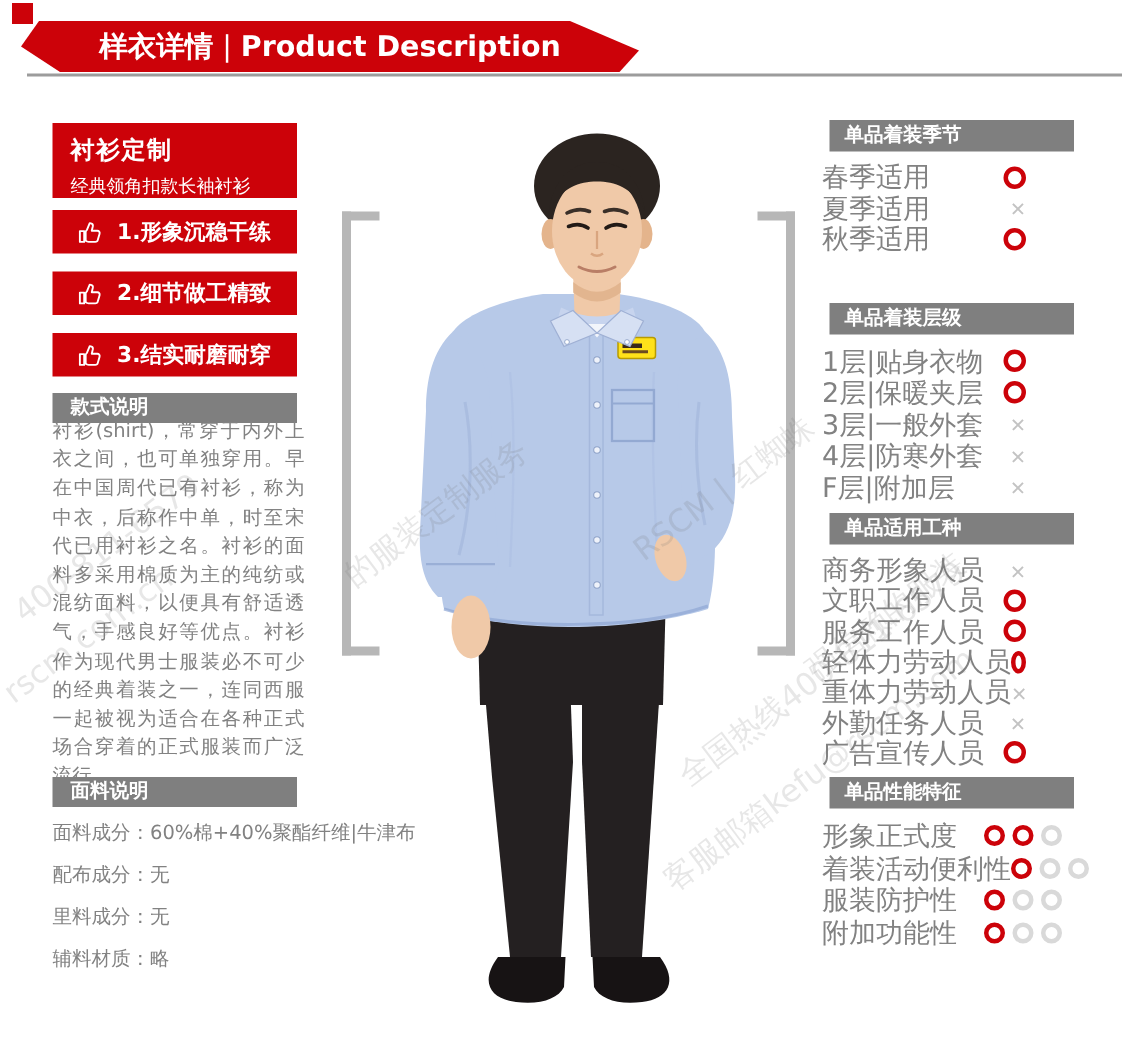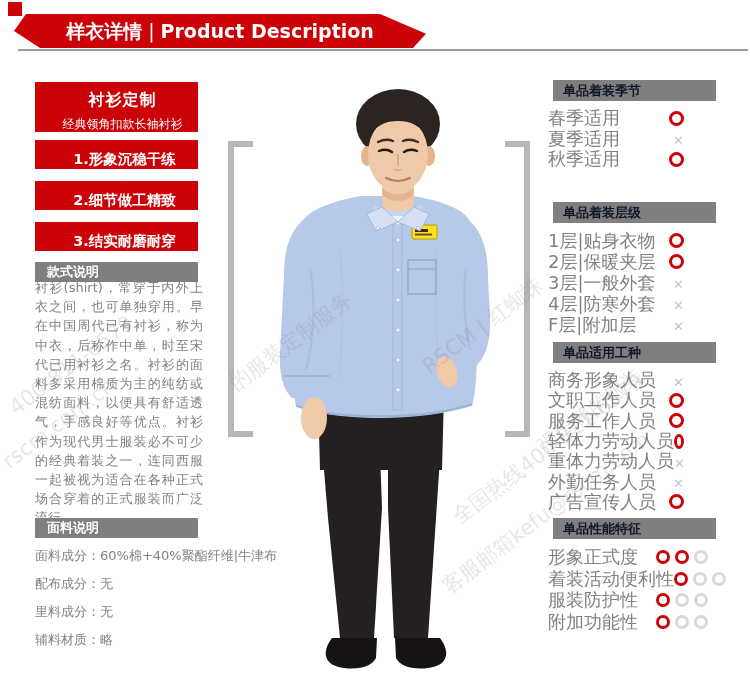--- a/index.html
+++ b/index.html
@@ -8,46 +8,46 @@
   
   .corner-square{position:absolute;left:8px;top:2px;width:14px;height:14px;background:var(--red);}
   .banner{position:absolute;left:14px;top:14px;width:412px;height:34px;background:var(--red);
           clip-path:polygon(12px 0,calc(100% - 46px) 0,100% 58%,calc(100% - 13px) 100%,26px 100%,0 50%);
           color:#fff;font-size:19px;font-weight:bold;line-height:34px;padding-left:0;text-align:center;}
   .banner .sep{font-weight:normal;padding:0 6px;}
   .rule{position:absolute;left:18px;top:49px;width:730px;height:2px;background:var(--rule);}
   
   .lcol{position:absolute;left:35px;top:0;width:163px;height:700px;}
   .product-box{position:absolute;top:82px;left:0;width:163px;height:50px;background:var(--red);
-               color:#fff;padding:8px 0 0 12px;box-sizing:border-box;text-align:center;}
+               color:#fff;padding:8px 0 0 12px;box-sizing:border-box;}
   .pb-title{font-size:16px;font-weight:bold;letter-spacing:1px;}
   .pb-sub{font-size:12px;margin-top:5px;}
   .feature-bar{position:absolute;left:0;width:163px;height:29px;background:var(--red);color:#fff;
                display:flex;align-items:center;gap:9px;padding-left:16px;box-sizing:border-box;
-               font-size:14.5px;font-weight:bold;flex-direction:column;}
+               font-size:14.5px;font-weight:bold;}
   .fb1{top:140px}.fb2{top:181px}.fb3{top:222px}
   .sec-header{position:absolute;left:0;width:163px;height:20px;background:var(--header);color:#fff;
               font-size:13px;font-weight:bold;line-height:20px;padding-left:12px;box-sizing:border-box;}
   .style-header{top:262px}
   .style-text{position:absolute;top:278px;left:0;width:168px;margin:0;font-size:13px;line-height:19.2px;
               color:var(--text);text-align:justify;}
   .fabric-header{top:518px}
   .fabric-rows{position:absolute;top:542px;left:0;width:230px;}
   .fabric-row{height:28px;line-height:28px;font-size:13px;color:var(--text);white-space:nowrap;}
   
   .bracket{position:absolute;top:141px;width:19px;height:284px;}
   .bracket.lb{left:228px;border-left:6px solid var(--bracket);border-top:6px solid var(--bracket);
               border-bottom:6px solid var(--bracket);}
   .bracket.rb{left:505px;border-right:6px solid var(--bracket);border-top:6px solid var(--bracket);
               border-bottom:6px solid var(--bracket);}
   .model{position:absolute;left:240px;top:88px;width:270px;height:600px;}
   
   .rcol{position:absolute;left:548px;top:0;width:170px;height:700px;}
   .rsec{position:absolute;left:0;width:170px;}
-  .shead{width:163px;height:21px;background:var(--header);color:#0f172a;font-size:13px;font-weight:bold;
+  .shead{width:163px;height:21px;background:var(--header);color:#ffffff;font-size:13px;font-weight:bold;
          line-height:21px;padding-left:10px;box-sizing:border-box;margin-left:5px;margin-bottom:7px;}
   .rrow{display:flex;align-items:center;height:20.5px;padding-right:34px;font-size:18px;color:var(--text);}
   .s2 .rrow{height:21px}.s3 .rrow{height:20.3px}.s4 .rrow{height:21.7px;padding-right:10px;}
   .rlabel{white-space:nowrap;}
   .mark{margin-left:auto;display:inline-block;}
   .mark[data-mark="yes"]{width:9px;height:9px;border:3px solid var(--red);border-radius:50%;}
   .mark[data-mark="no"]::before{content:"\2715";color:var(--xmark);font-size:13px;font-weight:bold;}
   .dots{margin-left:auto;display:flex;gap:5px;}
   .dot{width:8px;height:8px;border:3px solid var(--dotoff);border-radius:50%;display:inline-block;}
   .dot[data-dot="on"]{border-color:var(--red);}

